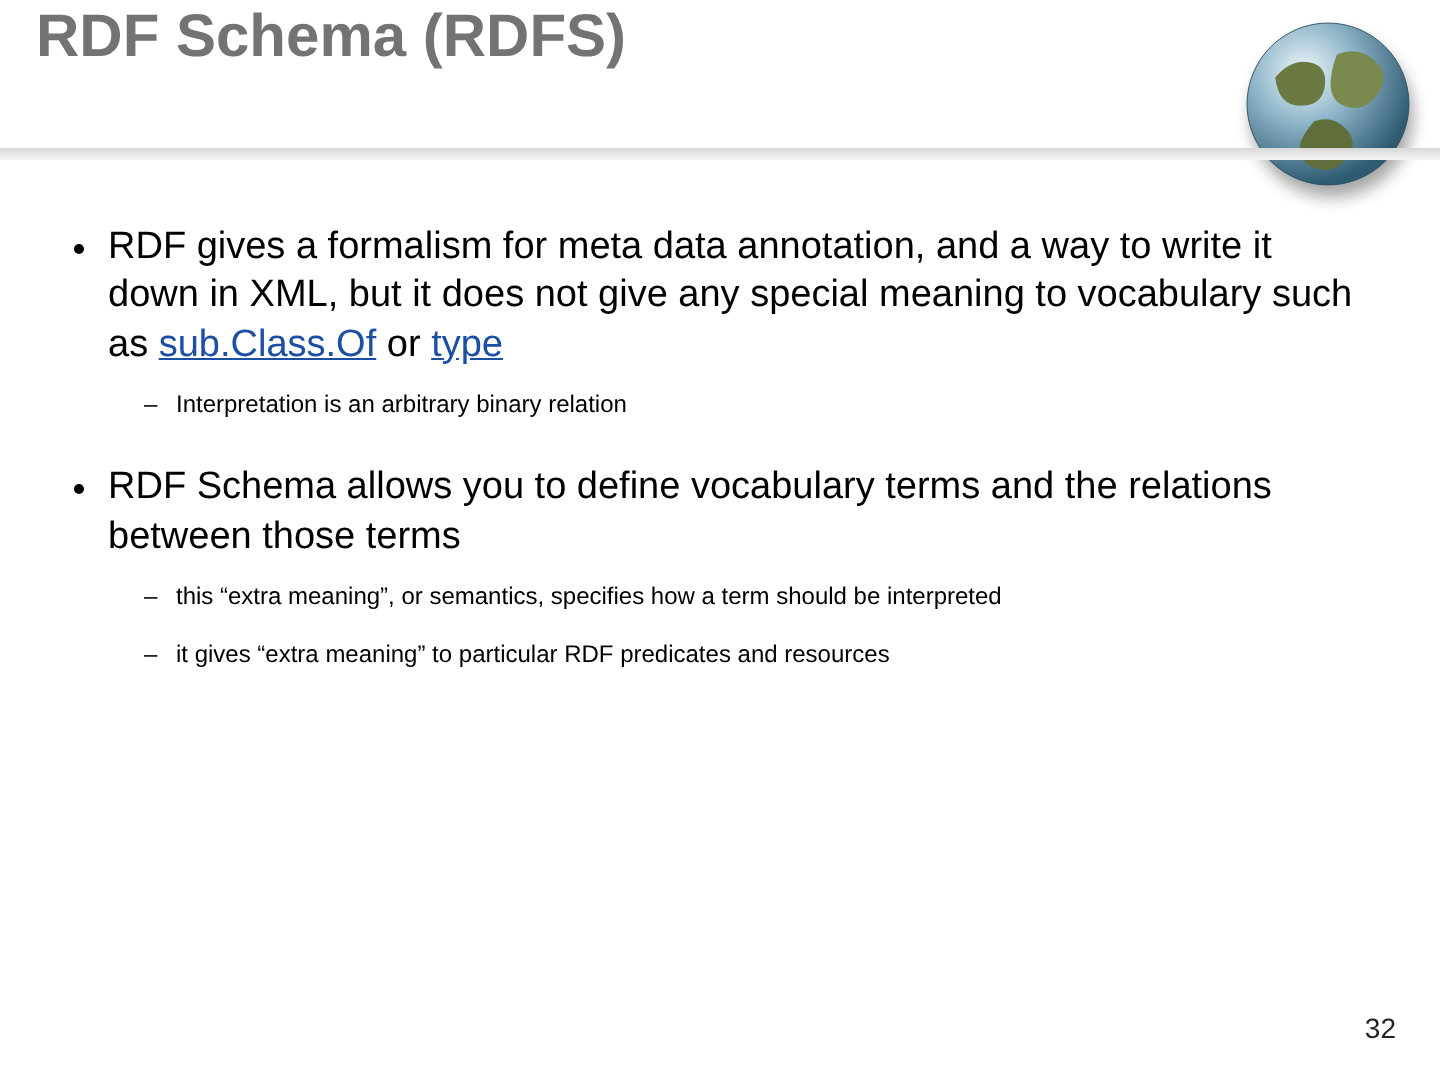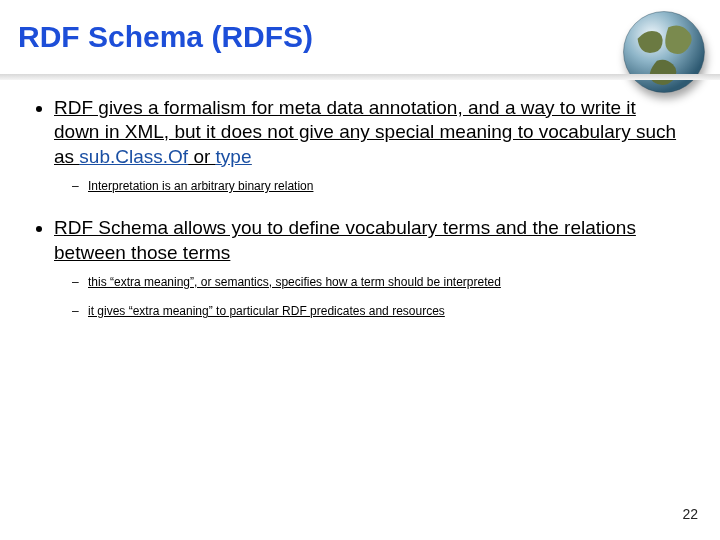--- a/index.html
+++ b/index.html
@@ -14,49 +14,48 @@
     overflow: hidden;
   }
   .slide {
     width: 720px;
     height: 540px;
     position: relative;
     box-sizing: border-box;
   }
   .title {
     position: absolute;
-    top: 20px;
+    top: 2px;
     left: 18px;
     font-size: 30px;
     font-weight: bold;
-    color: #1d4ed8;
+    color: #737373;
   }
   .globe {
     position: absolute;
     top: 8px;
     right: 12px;
     width: 88px;
     height: 88px;
   }
   .divider {
     position: absolute;
     top: 74px;
     left: 0;
     width: 100%;
     height: 6px;
     background: linear-gradient(to bottom, #d8d8d8 0%, #f5f5f5 100%);
   }
   .content {
     position: absolute;
-    top: 96px;
+    top: 112px;
     left: 30px;
     right: 36px;
     font-size: 19px;
     line-height: 1.28;
-    text-decoration: underline;
   }
   ul.lvl1 {
     list-style: disc;
     padding-left: 24px;
     margin: 0;
   }
   ul.lvl1 > li {
     margin-bottom: 22px;
   }
   ul.lvl2 {
@@ -128,14 +127,14 @@
       <li>
         <span>RDF Schema allows you to define vocabulary terms and the relations between those terms</span>
         <ul class="lvl2">
           <li>this “extra meaning”, or semantics, specifies how a term should be interpreted</li>
           <li>it gives “extra meaning” to particular RDF predicates and resources</li>
         </ul>
       </li>
     </ul>
   </div>
 
-  <div class="pagenum">22</div>
+  <div class="pagenum">32</div>
 </div>
 
 </body></html>

